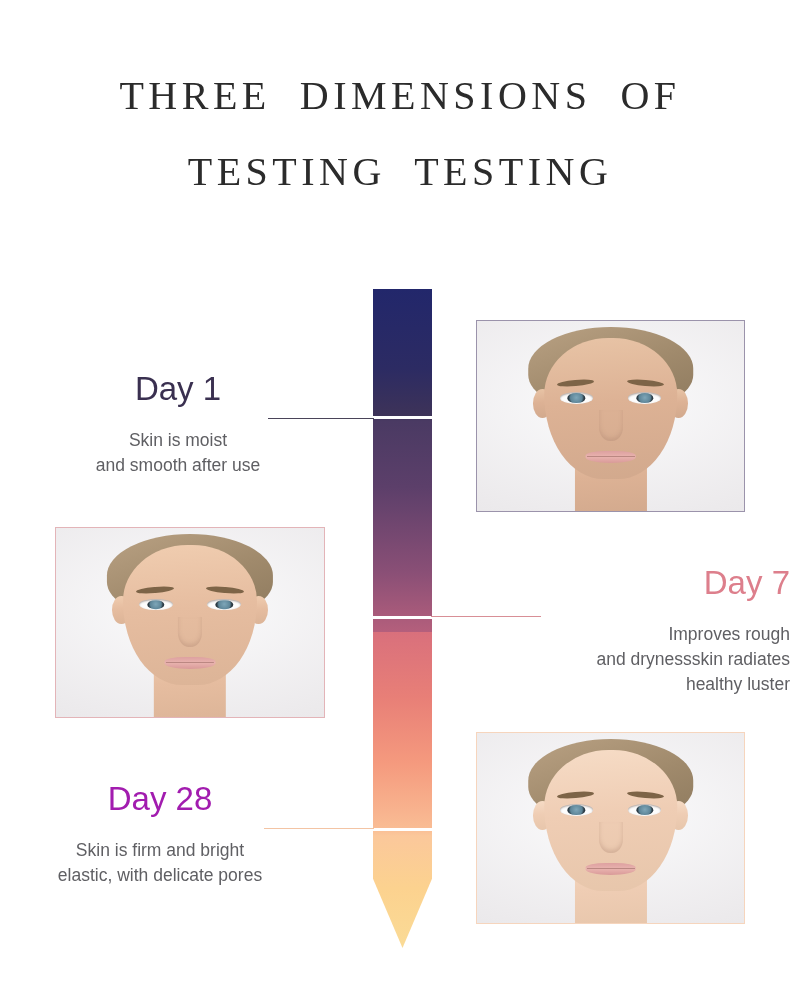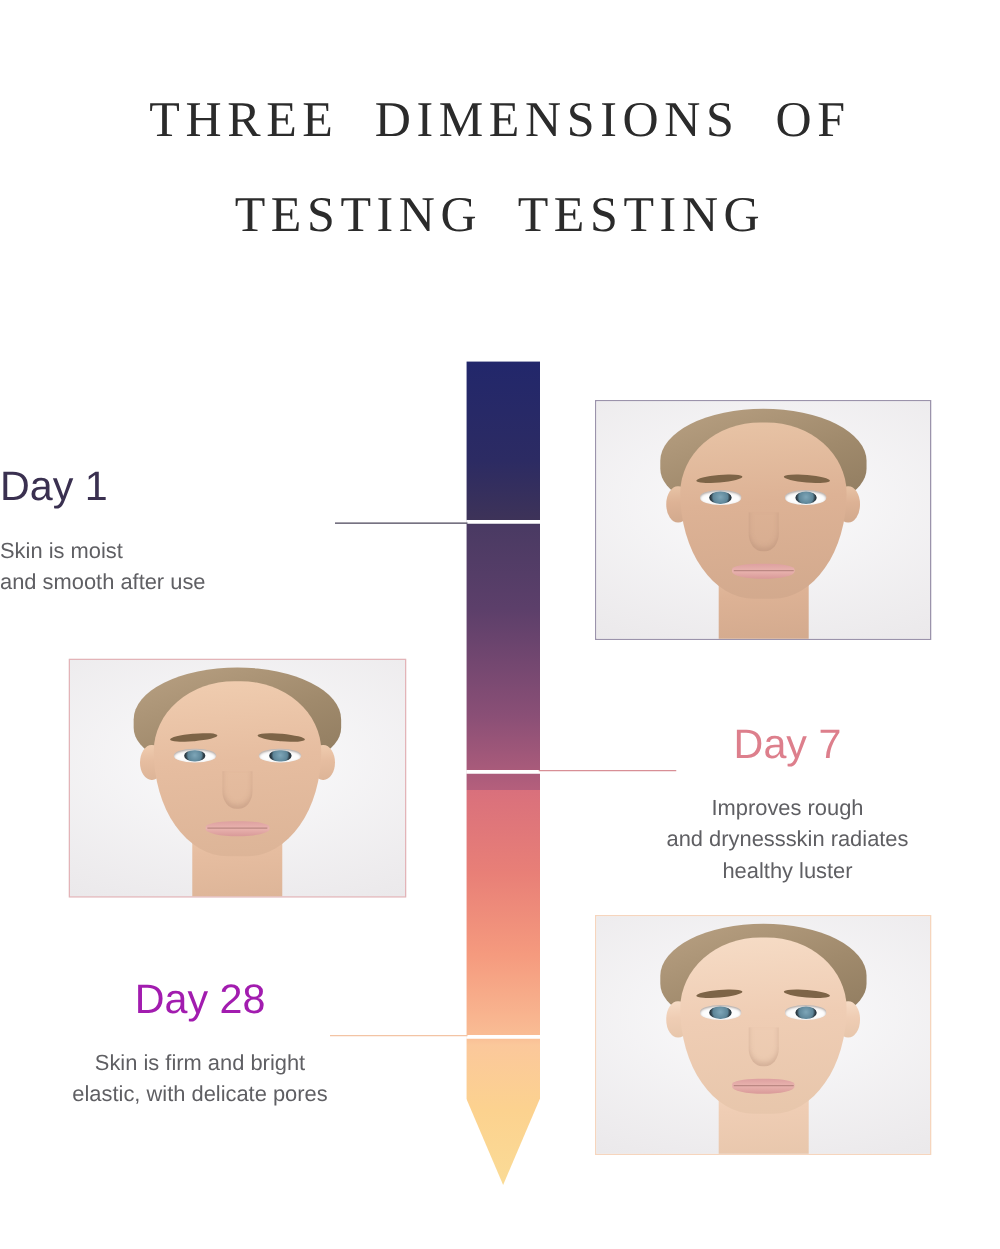--- a/index.html
+++ b/index.html
@@ -112,31 +112,32 @@
   }
   .day-desc {
     font-size: 17.5px;
     line-height: 25px;
     color: #5f5f63;
     white-space: pre-line;
     margin-top: 18px;
   }
 
   .block-day1 {
-    left: 0px;
+    left: 13px;
     top: 368px;
     width: 330px;
+    text-align: center;
   }
   .block-day1 .day-label { color: #3a3050; }
 
   .block-day7 {
     left: 470px;
-    top: 574px;
+    top: 562px;
     width: 320px;
-    text-align: center;
+    text-align: right;
   }
   .block-day7 .day-label { color: #dd7f8c; }
 
   .block-day28 {
     left: 0px;
     top: 778px;
     width: 320px;
     text-align: center;
   }
   .block-day28 .day-label { color: #a21caf; }

